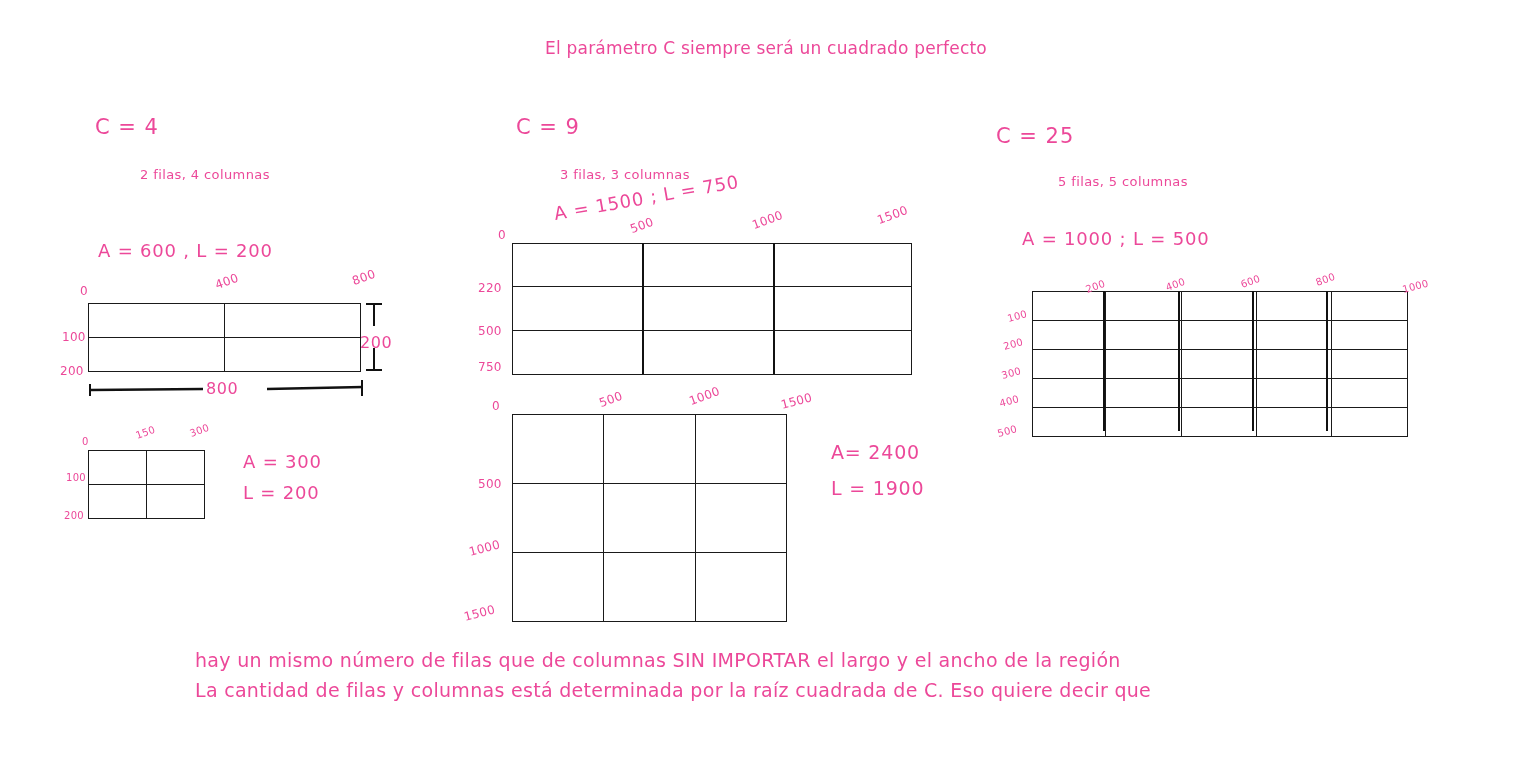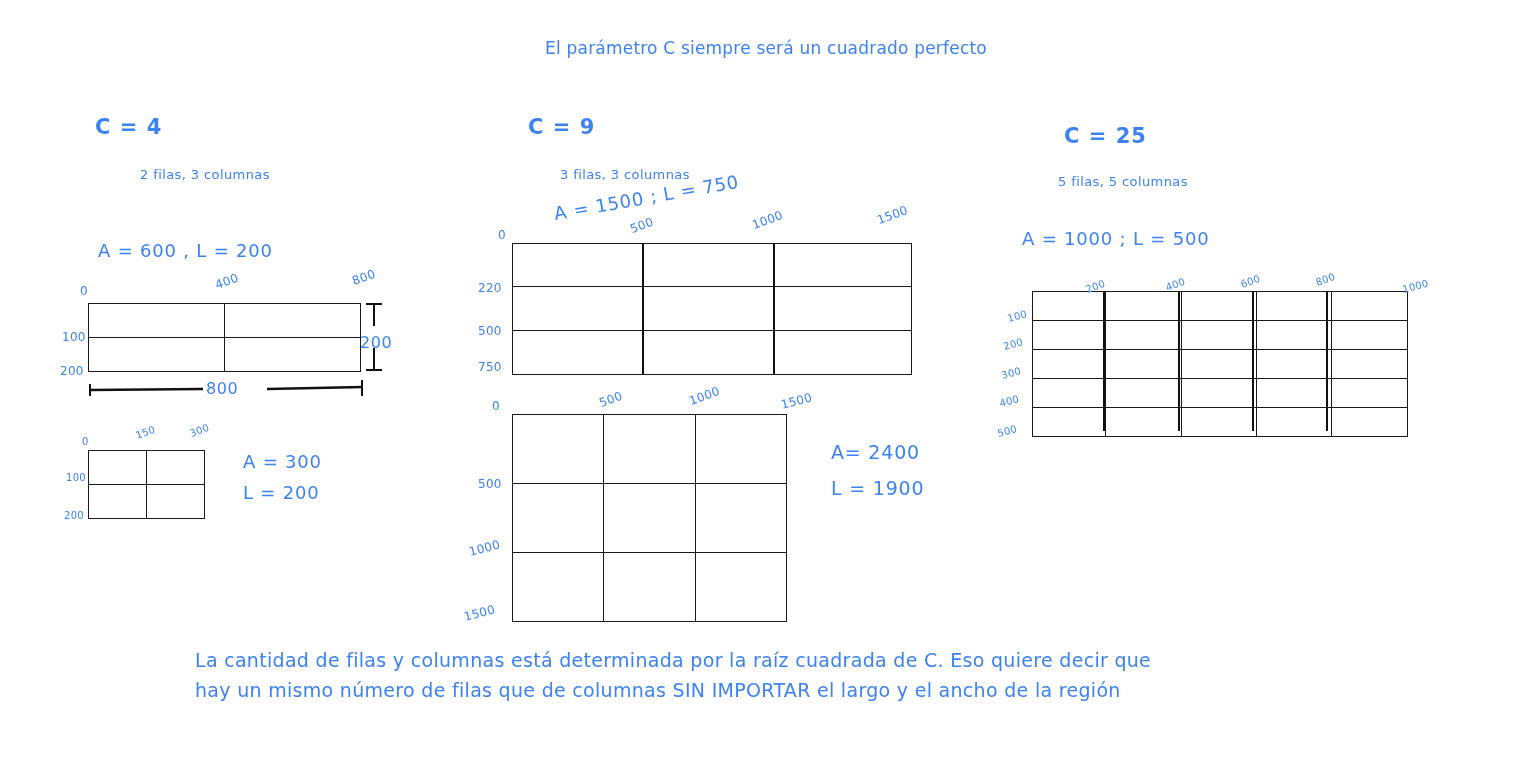--- a/index.html
+++ b/index.html
@@ -11,32 +11,32 @@
     width: 1532px;
     height: 757px;
     position: relative;
     font-family: "DejaVu Sans", sans-serif;
     color: #111111;
     overflow: hidden;
   }
   .abs { position: absolute; }
   .hand {
     font-family: "DejaVu Sans", sans-serif;
-    color: #3b82f6;
+    color: #ec4899;
     white-space: nowrap;
   }
   
   #title {
     left: 0; top: 38px; width: 1532px;
     text-align: center;
     font-size: 17px;
     letter-spacing: 0.2px;
   }
   
-  .sec-title { font-size: 21px; letter-spacing: 1px; font-weight: bold; }
+  .sec-title { font-size: 21px; letter-spacing: 1px; }
   .sec-sub   { font-size: 13px; letter-spacing: 0.4px; }
   .formula   { font-size: 18px; letter-spacing: 0.8px; }
   .formula-sm{ font-size: 16px; letter-spacing: 0.6px; }
   .tick      { font-size: 12px; letter-spacing: 0.3px; }
   .tick-sm   { font-size: 10px; letter-spacing: 0.3px; }
   .big-eq    { font-size: 19px; letter-spacing: 0.8px; }
 
   
   .grid {
     border-collapse: collapse;
@@ -70,21 +70,21 @@
     transform-origin: left bottom;
   }
   svg { display: block; overflow: visible; }
 </style>
 </head>
 <body>
 
 <div class="abs hand" id="title">El parámetro C siempre será un cuadrado perfecto</div>
 
 <div class="abs hand sec-title" style="left:95px; top:115px;">C = 4</div>
-<div class="abs hand sec-sub" style="left:140px; top:167px;">2 filas, 3 columnas</div>
+<div class="abs hand sec-sub" style="left:140px; top:167px;">2 filas, 4 columnas</div>
 
 <div class="abs hand formula" style="left:98px; top:240px;">A = 600  ,  L = 200</div>
 
 <div class="abs" style="left:88px; top:303px;">
   <table class="grid">
     <tbody>
         <tr>
           <td style="width:135px;height:33px;"></td>
           <td style="width:135px;height:33px;"></td>
         </tr>
@@ -135,21 +135,21 @@
 </div>
 <div class="abs hand tick-sm" style="left:82px; top:436px;">0</div>
 <div class="abs hand tick-sm" style="left:138px; top:430px;"><span class="rot-neg20">150</span></div>
 <div class="abs hand tick-sm" style="left:192px; top:428px;"><span class="rot-neg20">300</span></div>
 <div class="abs hand tick-sm" style="left:66px; top:472px;">100</div>
 <div class="abs hand tick-sm" style="left:64px; top:510px;">200</div>
 
 <div class="abs hand formula" style="left:243px; top:451px;">A = 300</div>
 <div class="abs hand formula" style="left:243px; top:482px;">L = 200</div>
 
-<div class="abs hand sec-title" style="left:528px; top:115px;">C = 9</div>
+<div class="abs hand sec-title" style="left:516px; top:115px;">C = 9</div>
 <div class="abs hand sec-sub" style="left:560px; top:167px;">3 filas, 3 columnas</div>
 
 <div class="abs hand formula" style="left:556px; top:203px;"><span class="rot-neg">A = 1500 ;  L = 750</span></div>
 
 <div class="abs" style="left:512px; top:243px;">
   <table class="grid">
     <tbody>
         <tr>
           <td style="width:130px;height:42px;"></td>
           <td style="width:130px;height:42px;"></td>
@@ -207,21 +207,21 @@
 <div class="abs hand tick" style="left:602px; top:396px;"><span class="rot-neg20">500</span></div>
 <div class="abs hand tick" style="left:692px; top:394px;"><span class="rot-neg20">1000</span></div>
 <div class="abs hand tick" style="left:783px; top:398px;"><span class="rot-neg15">1500</span></div>
 <div class="abs hand tick" style="left:478px; top:477px;">500</div>
 <div class="abs hand tick" style="left:471px; top:545px;"><span class="rot-neg15">1000</span></div>
 <div class="abs hand tick" style="left:466px; top:610px;"><span class="rot-neg15">1500</span></div>
 
 <div class="abs hand big-eq" style="left:831px; top:441px;">A= 2400</div>
 <div class="abs hand big-eq" style="left:831px; top:477px;">L = 1900</div>
 
-<div class="abs hand sec-title" style="left:1064px; top:124px;">C = 25</div>
+<div class="abs hand sec-title" style="left:996px; top:124px;">C = 25</div>
 <div class="abs hand sec-sub" style="left:1058px; top:174px;">5 filas, 5 columnas</div>
 
 <div class="abs hand formula" style="left:1022px; top:228px;">A = 1000  ;  L = 500</div>
 
 <div class="abs" style="left:1032px; top:291px;">
   <table class="grid">
     <tbody>
         <tr>
       <td style="width:72px;height:28px;"></td>
           <td style="width:75px;height:28px;"></td>
@@ -273,15 +273,15 @@
 <div class="abs hand tick-sm" style="left:1001px; top:398px;"><span class="rot-neg15">400</span></div>
 <div class="abs hand tick-sm" style="left:999px; top:428px;"><span class="rot-neg15">500</span></div>
 
 <div class="abs hand tick-sm" style="left:1088px; top:284px;"><span class="rot-neg20">200</span></div>
 <div class="abs hand tick-sm" style="left:1168px; top:282px;"><span class="rot-neg20">400</span></div>
 <div class="abs hand tick-sm" style="left:1243px; top:279px;"><span class="rot-neg20">600</span></div>
 <div class="abs hand tick-sm" style="left:1318px; top:277px;"><span class="rot-neg20">800</span></div>
 <div class="abs hand tick-sm" style="left:1404px; top:284px;"><span class="rot-neg15">1000</span></div>
 
 <div class="abs hand" id="footer">
+  <div>hay un mismo número de filas que de columnas SIN IMPORTAR el largo y el ancho de la región</div>
   <div>La cantidad de filas y columnas está determinada por la raíz cuadrada de C. Eso quiere decir que</div>
-  <div>hay un mismo número de filas que de columnas SIN IMPORTAR el largo y el ancho de la región</div>
 </div>
 
 </body></html>

